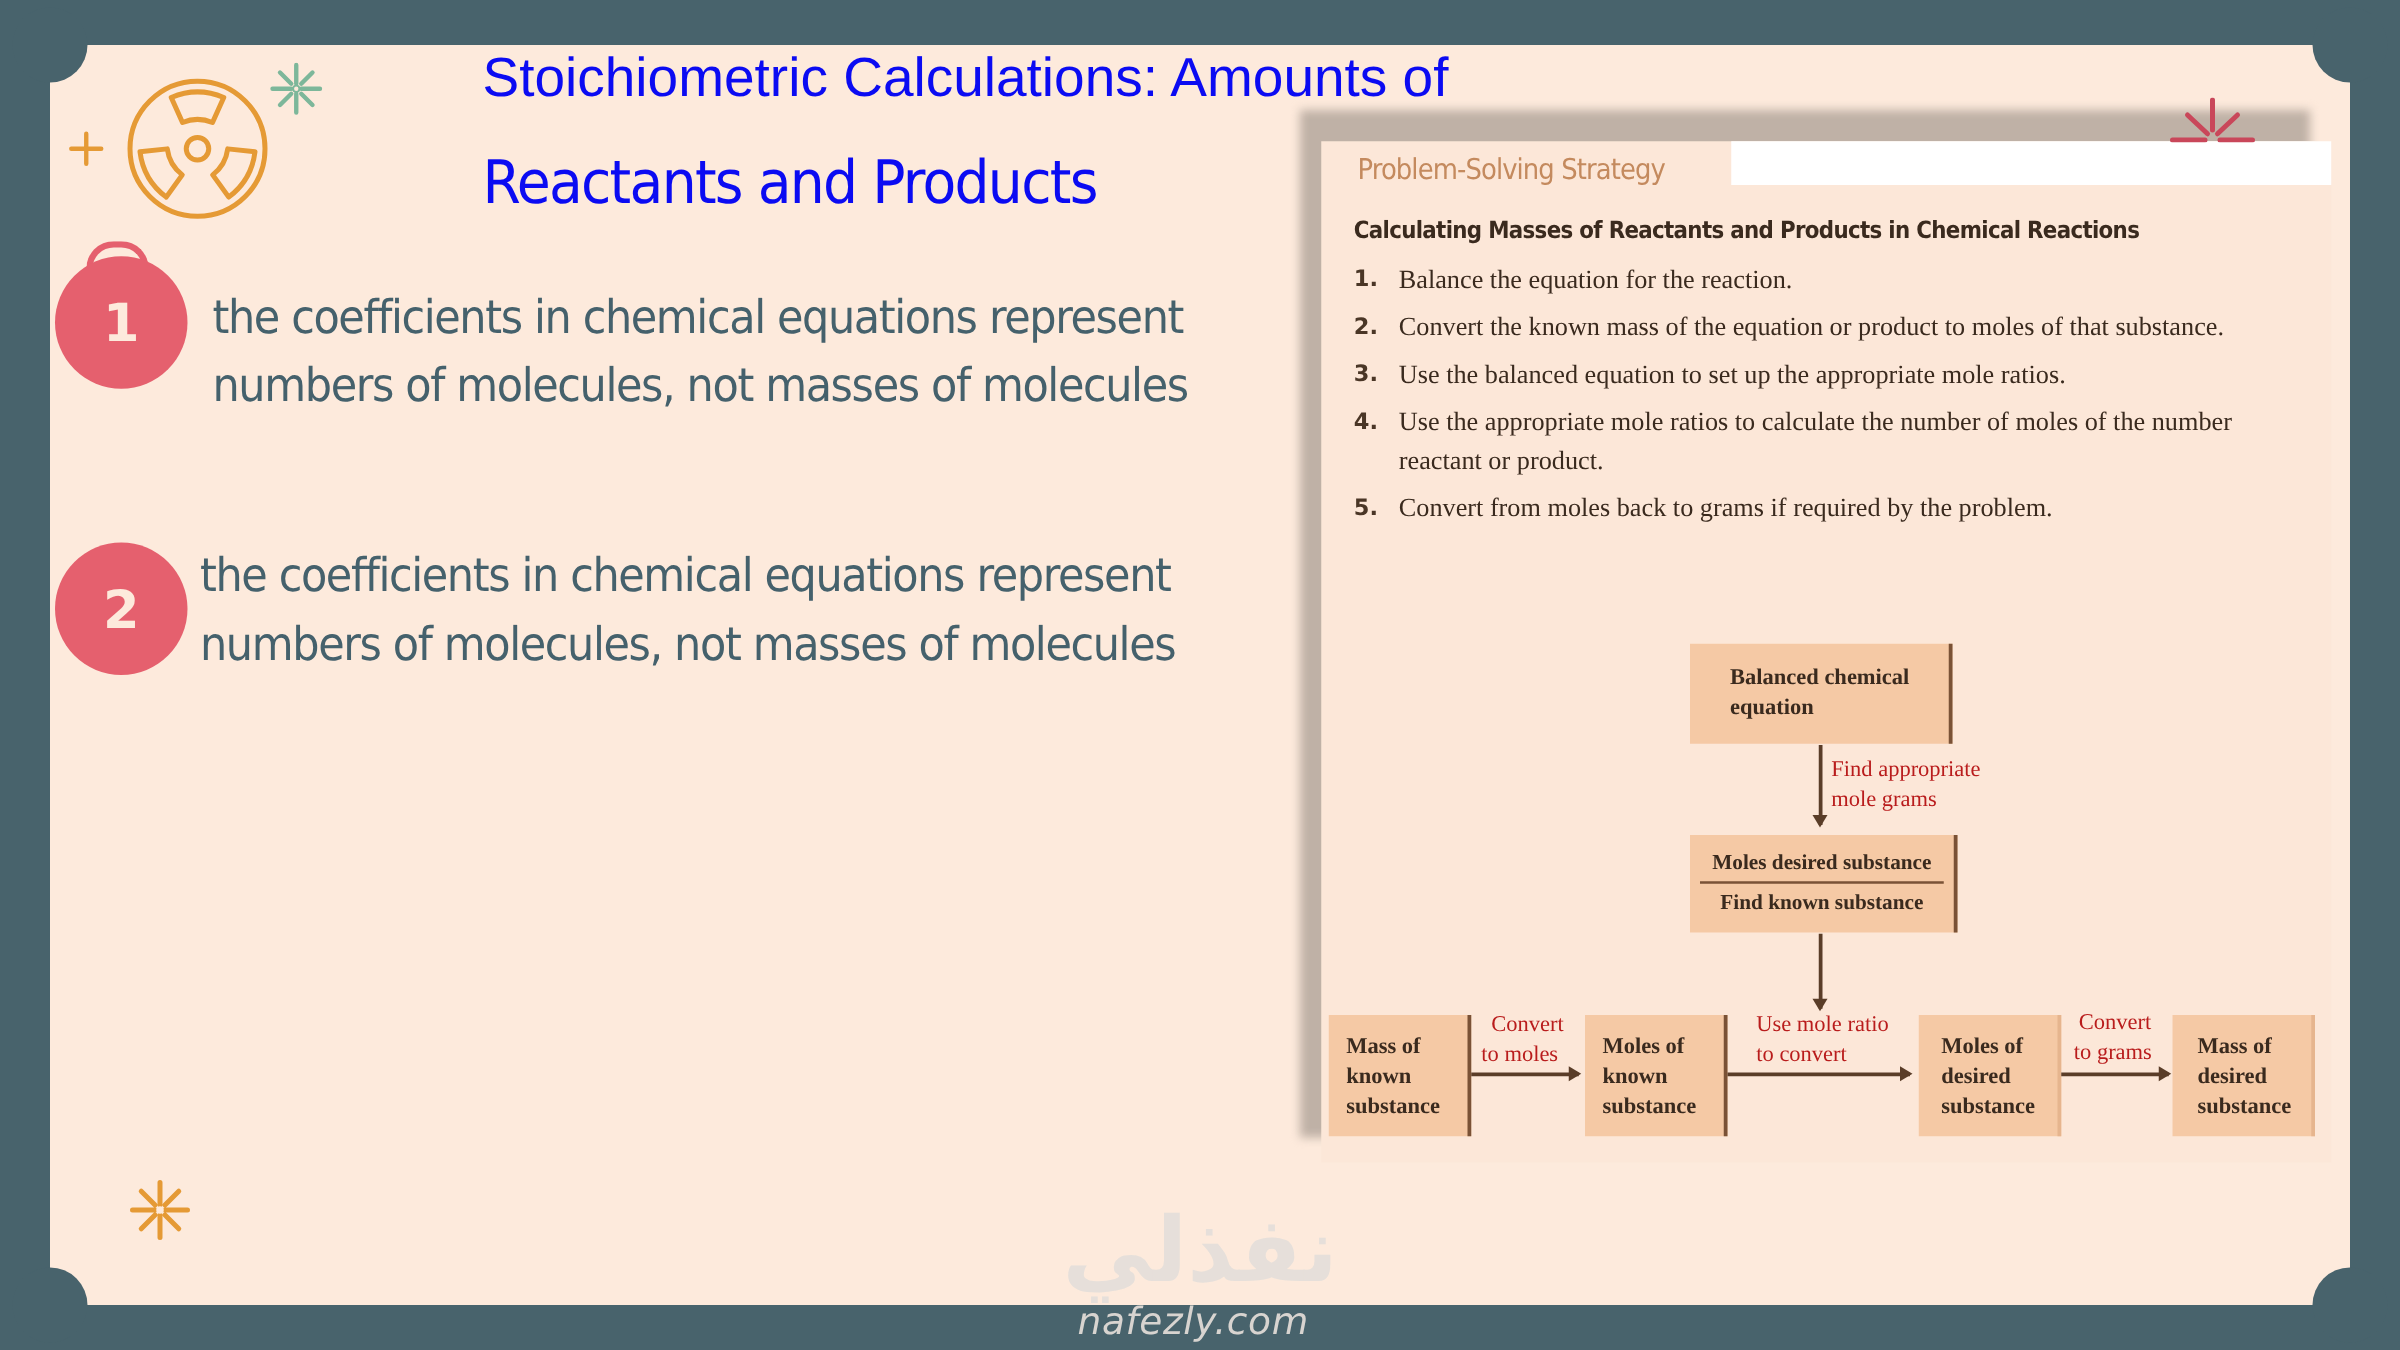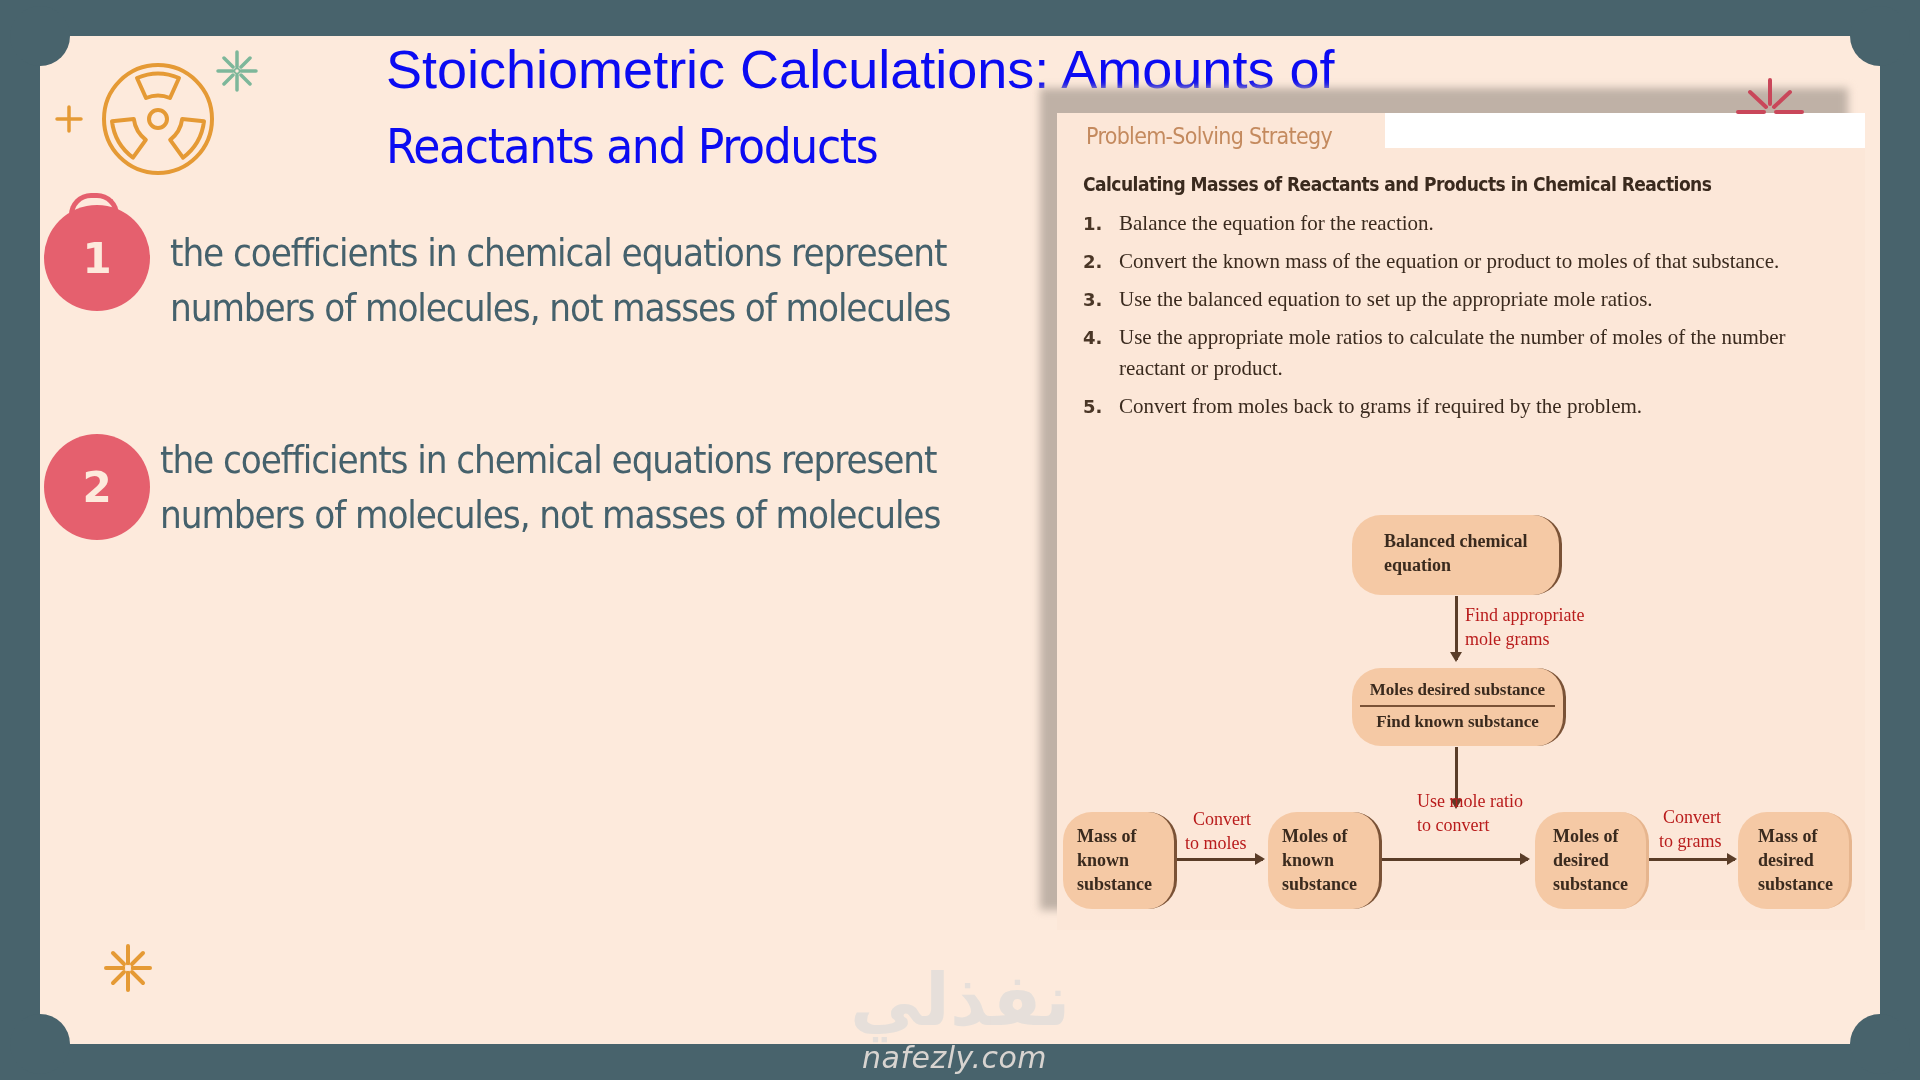--- a/index.html
+++ b/index.html
@@ -1,34 +1,34 @@
 <!DOCTYPE html>
 <html><head>
 <meta charset="utf-8">
 <style>
   html, body { margin:0; padding:0; }
   body { width:1920px; height:1080px; background:#48636C; position:relative; overflow:hidden; font-family:"Liberation Sans", sans-serif; }
   .slide { position:absolute; left:40px; top:36px; width:1840px; height:1008px; background:#FDEADC; }
   .notch { position:absolute; width:60px; height:60px; border-radius:50%; background:#48636C; }
   .abs { position:absolute; }
-  .title1 { left:386px; top:38px; font-size:54px; color:#0B0BF2; white-space:nowrap; font-family:"Liberation Sans", sans-serif; }
+  .title1 { left:386px; top:38px; font-size:44px; color:#0B0BF2; white-space:nowrap; font-family:"Liberation Sans", sans-serif; }
   .title2 { left:386px; top:118px; font-size:48px; color:#0B0BF2; white-space:nowrap; font-family:"DejaVu Sans", sans-serif; letter-spacing:-1.5px; transform:scaleX(0.92); transform-origin:left; }
   .bullet-circle { position:absolute; width:106px; height:106px; border-radius:50%; background:#E5606E; color:#FDEADC; font-family:"DejaVu Sans", sans-serif; font-weight:bold; font-size:42px; display:flex; align-items:center; justify-content:center; }
   .bullet-loop { position:absolute; width:40px; height:28px; border:5px solid #E5606E; border-bottom:none; border-radius:22px 22px 0 0; }
   .bullet-text { position:absolute; font-family:"DejaVu Sans", sans-serif; font-size:37px; color:#45616C; line-height:55px; white-space:nowrap; letter-spacing:-1.2px; transform:scaleX(0.93); transform-origin:left; }
   .panel-shadow { position:absolute; left:1040px; top:88px; width:808px; height:822px; background:#BFB1A6; filter:blur(4px); }
   .panel { position:absolute; left:1057px; top:113px; width:808px; height:817px; background:#FCE7D8; }
   .panel-whitebar { position:absolute; left:328px; top:0px; width:480px; height:35px; background:#FFFFFF; }
   .panel-heading { position:absolute; left:29px; top:10px; font-family:"DejaVu Sans", sans-serif; font-size:23px; color:#C48A5E; letter-spacing:-0.8px; transform:scaleX(0.9); transform-origin:left; white-space:nowrap; }
   .panel-subheading { position:absolute; left:26px; top:60px; font-family:"DejaVu Sans", sans-serif; font-weight:bold; font-size:19px; color:#3A2A1E; white-space:nowrap; letter-spacing:-0.6px; transform:scaleX(0.9); transform-origin:left; }
   .steps { position:absolute; left:26px; top:95px; width:760px; font-family:"Liberation Serif", serif; font-size:21px; color:#3A2A1E; }
   .step { display:flex; line-height:31px; margin-bottom:7px; }
   .step-num { width:36px; flex:none; font-family:"DejaVu Sans", sans-serif; font-weight:bold; font-size:18px; color:#4A3626; }
   .step-text { flex:1; }
-  .fbox { position:absolute; background:#F5C9A5; border-right:3px solid #7A5236; font-family:"Liberation Serif", serif; font-weight:bold; font-size:18px; color:#3A2A1E; line-height:24px; box-sizing:border-box;border-radius:29px; }
+  .fbox { position:absolute; background:#F5C9A5; border-right:3px solid #7A5236; font-family:"Liberation Serif", serif; font-weight:bold; font-size:18px; color:#3A2A1E; line-height:24px; box-sizing:border-box; }
   .flabel { position:absolute; font-family:"Liberation Serif", serif; font-size:18px; color:#b91c1c; line-height:24px; white-space:nowrap; }
   .arrow-h { position:absolute; height:3px; background:#5A3D28; }
   .arrow-h::after { content:""; position:absolute; right:-2px; top:-5px; border-left:10px solid #5A3D28; border-top:6.5px solid transparent; border-bottom:6.5px solid transparent; }
   .arrow-v { position:absolute; width:3px; background:#5A3D28; }
   .arrow-v::after { content:""; position:absolute; bottom:-2px; left:-5px; border-top:10px solid #5A3D28; border-left:6.5px solid transparent; border-right:6.5px solid transparent; }
   .watermark-ar { position:absolute; left:850px; top:958px; font-family:"DejaVu Sans", sans-serif; font-weight:bold; font-size:72px; color:#E2DEDA; opacity:0.85; direction:rtl; white-space:nowrap; }
   .watermark-en { position:absolute; left:862px; top:1040px; font-family:"DejaVu Sans", sans-serif; font-size:30px; color:#D8D4D0; letter-spacing:0.5px; white-space:nowrap;font-style:italic; }
 </style>
 </head>
 <body>
@@ -150,21 +150,21 @@
     <div style="padding-left:8px;">Convert</div>
     <div>to moles</div>
   </div>
   <div class="arrow-h" style="left:120px;top:745px;width:86px;"></div>
 
   <div class="fbox" style="left:211px;top:699px;width:114px;height:97px;padding:12px 0 0 14px;">
     <div>Moles of</div>
     <div>known</div>
     <div>substance</div>
   </div>
-  <div class="flabel" style="left:348px;top:676px;margin-left:12px;">
+  <div class="flabel" style="left:348px;top:694px;">
     <div>Use mole ratio</div>
     <div>to convert</div>
   </div>
   <div class="arrow-h" style="left:325px;top:745px;width:146px;"></div>
 
   <div class="fbox" style="left:478px;top:699px;width:114px;height:97px;padding:12px 0 0 18px;border-right-color:#E6B58E;">
     <div>Moles of</div>
     <div>desired</div>
     <div>substance</div>
   </div>

